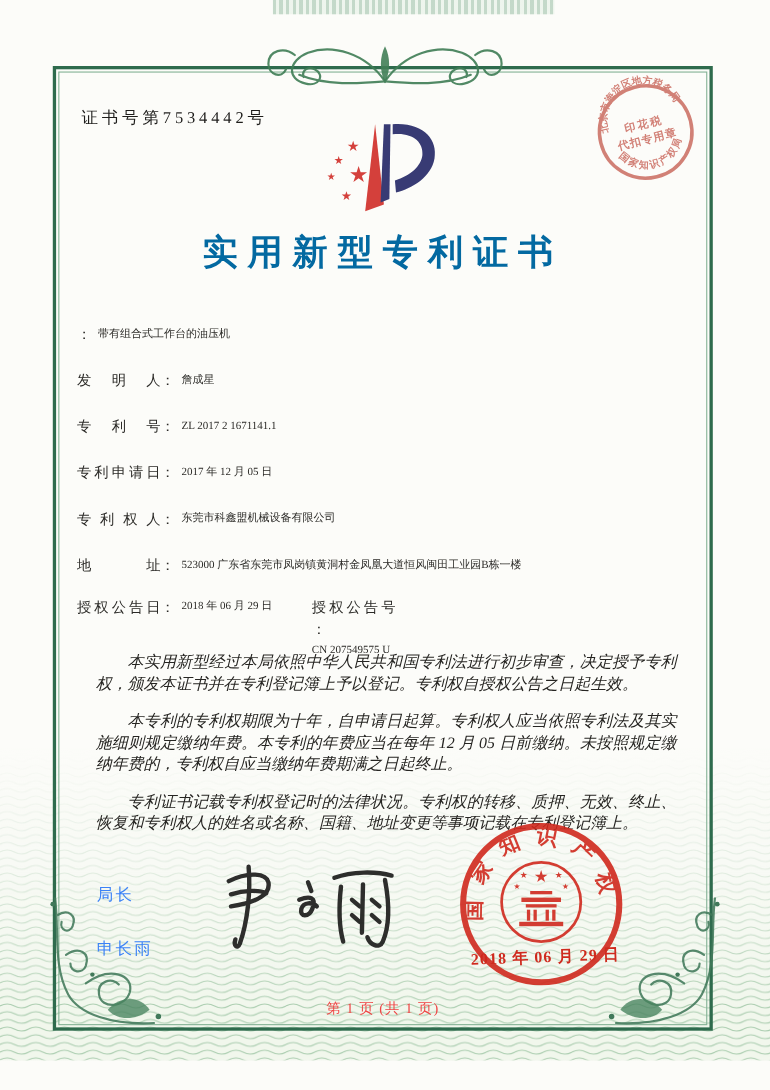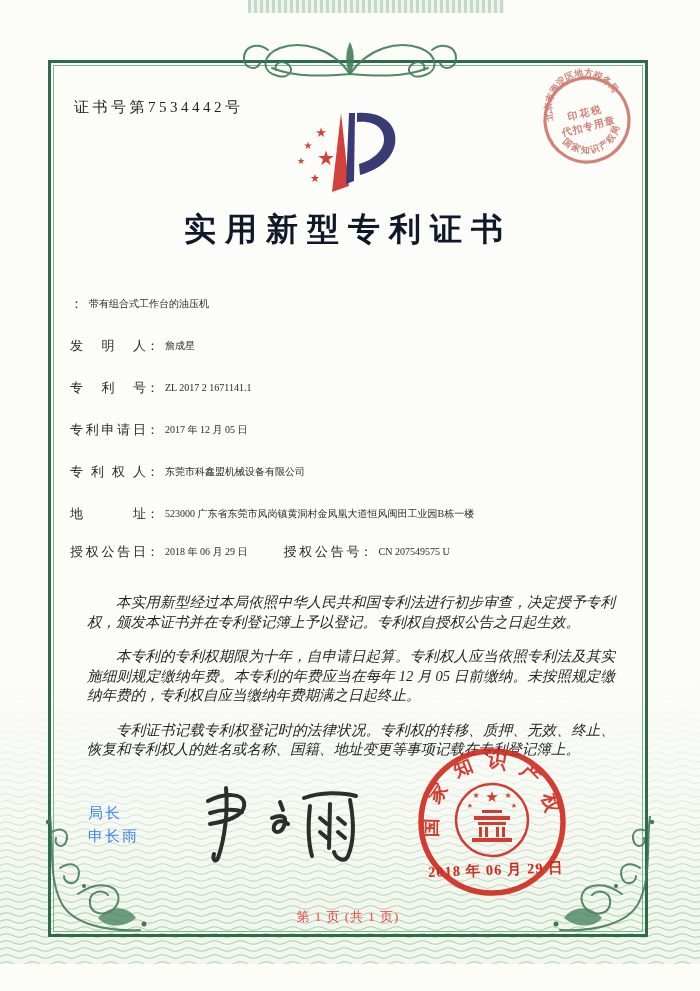--- a/index.html
+++ b/index.html
@@ -5,35 +5,35 @@
   html,body{margin:0;padding:0;}
   body{width:700px;height:991px;background:#f2f2ee;font-family:"Liberation Serif","DejaVu Serif",serif;}
   .page{position:relative;width:700px;height:991px;background:#fcfcf9;overflow:hidden;color:#2b2a27;}
   .frame{position:absolute;left:48px;top:60px;width:594px;height:871px;border:3px solid #2e6b4d;}
   .frame-inner{position:absolute;inset:2px;border:1px solid #82b194;}
   .top-band{position:absolute;left:248px;top:0;width:256px;height:13px;opacity:.75;
     background:repeating-linear-gradient(90deg,rgba(86,148,108,.45) 0 3px,rgba(198,224,204,.35) 3px 6px);}
   .cert-no{position:absolute;left:74px;top:98px;font-size:15px;letter-spacing:3.5px;color:#1e1d1b;}
   .logo{position:absolute;left:285px;top:103px;}
   .title{position:absolute;left:48px;top:208px;width:600px;text-align:center;
-    font-size:32px;font-weight:bold;letter-spacing:9px;color:#0f172a;}
+    font-size:32px;font-weight:bold;letter-spacing:9px;color:#0369a1;}
   .tax-stamp{position:absolute;left:502px;top:35px;opacity:.88;}
   .fields{position:absolute;left:70px;top:294px;width:566px;font-size:14px;line-height:20px;}
   .frow{display:flex;margin-bottom:22px;}
   .frow.addr-row{margin-bottom:18px;}
   .flabel{display:inline-block;width:76px;text-align:justify;text-align-last:justify;font-size:13px;flex:none;}
   .fcolon{flex:none;font-size:13px;margin-right:6px;}
   .fvalue{font-size:10px;}
   .fvalue.addr{width:352px;}
-  .grant-right{margin-left:36px;display:flex;}
+  .grant-right{margin-left:36px;display:flex;flex-direction:column;}
   .body-text{position:absolute;left:72px;top:578px;width:558px;font-size:14.5px;line-height:19.5px;
     font-style:italic;text-align:justify;color:#262522;}
   .body-text p{margin:15px;text-indent:2em;}
   .officials{position:absolute;left:88px;top:804px;font-size:15px;letter-spacing:2px;color:#3b82f6;}
-  .officials .name{margin-top:4px;font-family:Liberation Serif, serif;}
+  .officials .name{margin-top:30px;font-family:Liberation Serif, serif;}
   .signature{position:absolute;left:192px;top:776px;}
   .seal{position:absolute;left:392px;top:722px;}
   .seal-date{position:absolute;left:428px;top:860px;width:170px;font-size:14.5px;letter-spacing:1px;
     color:#cf2a1e;transform:rotate(-2deg);font-weight:bold;}
   .page-footer{position:absolute;left:48px;top:908px;width:600px;text-align:center;font-size:13px;
     letter-spacing:1px;color:#ef4444;}
   .waves{position:absolute;left:0;top:680px;}
   .corner-flourish{position:absolute;}
   .cf-left{left:44px;top:816px;}
   .cf-right{left:538px;top:816px;transform:scaleX(-1);}

